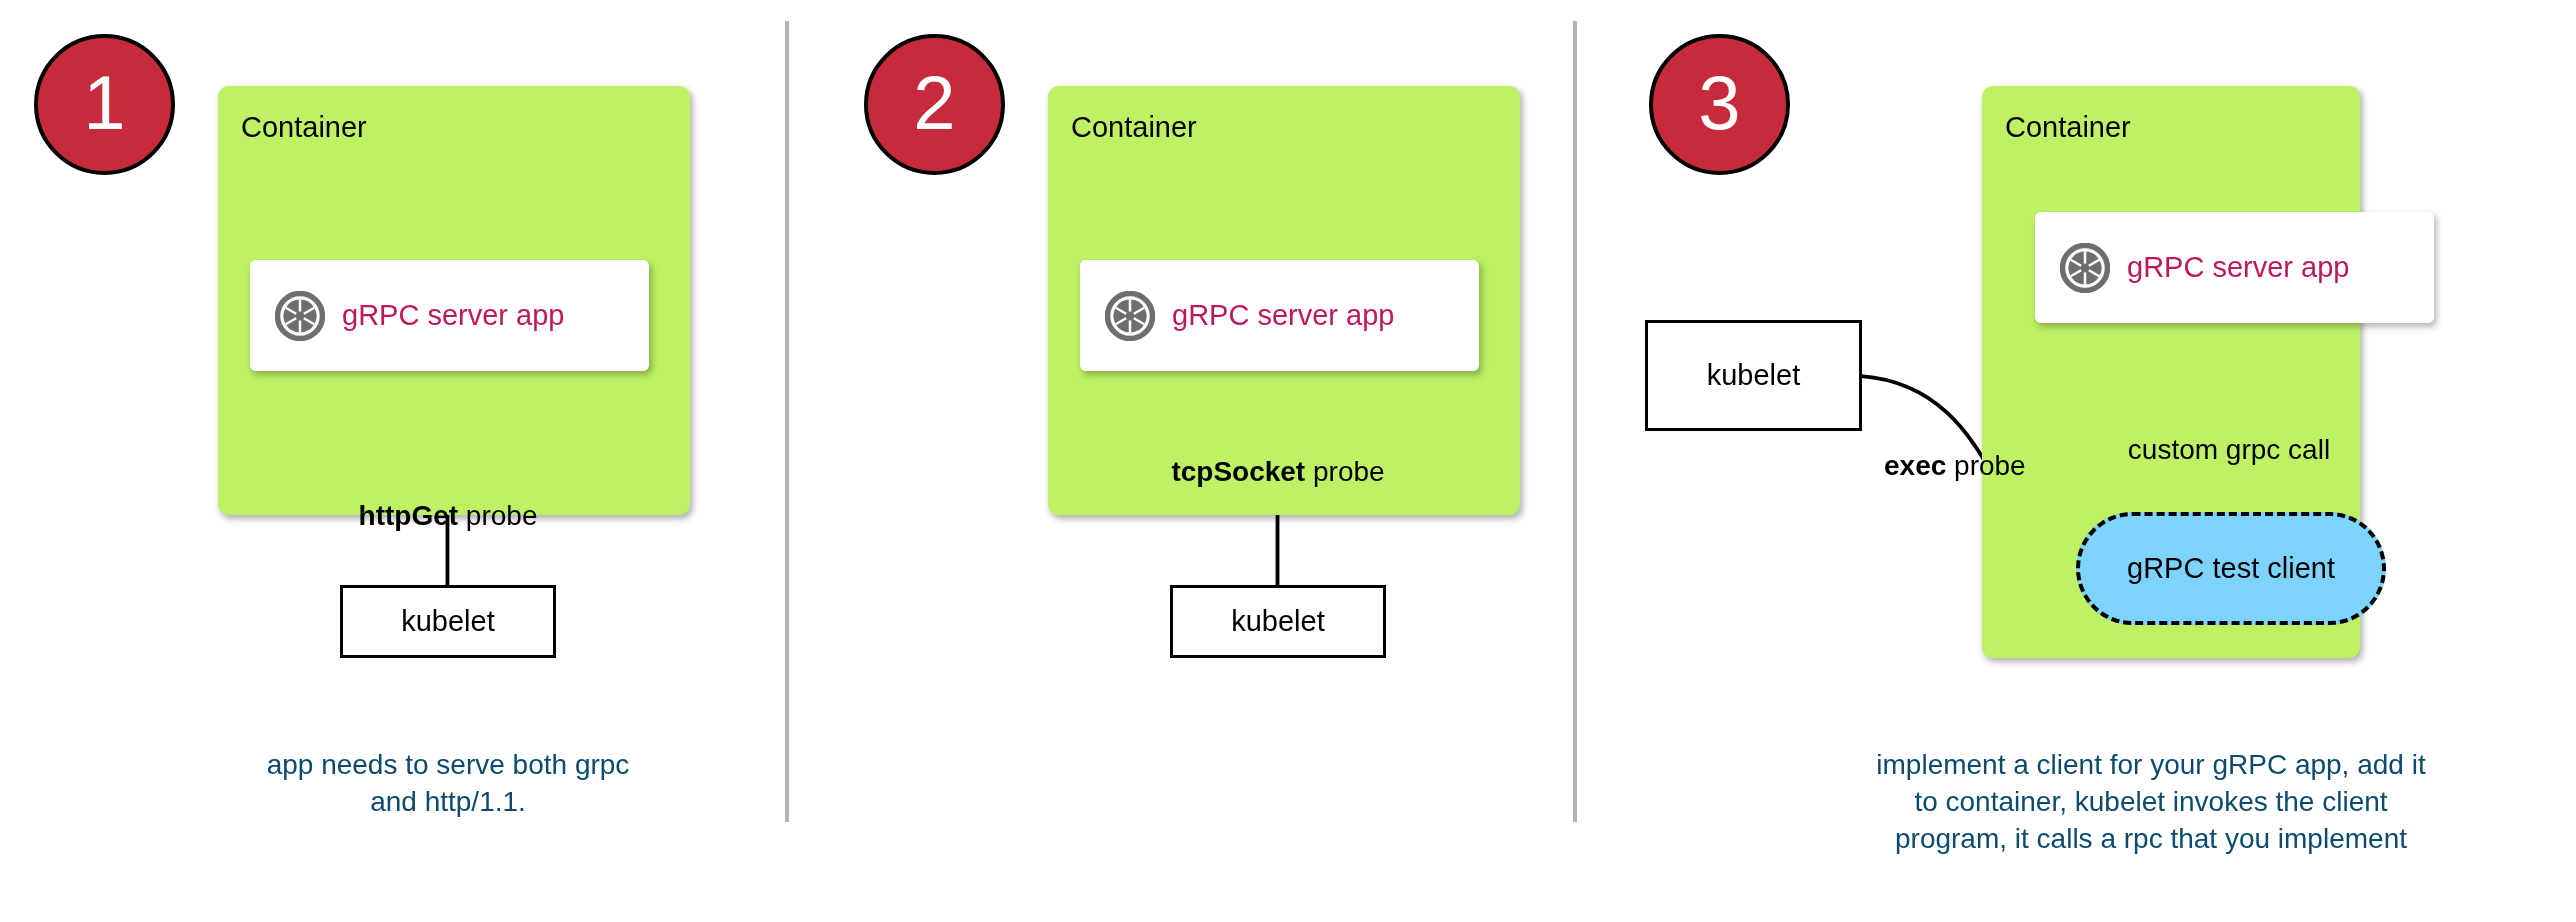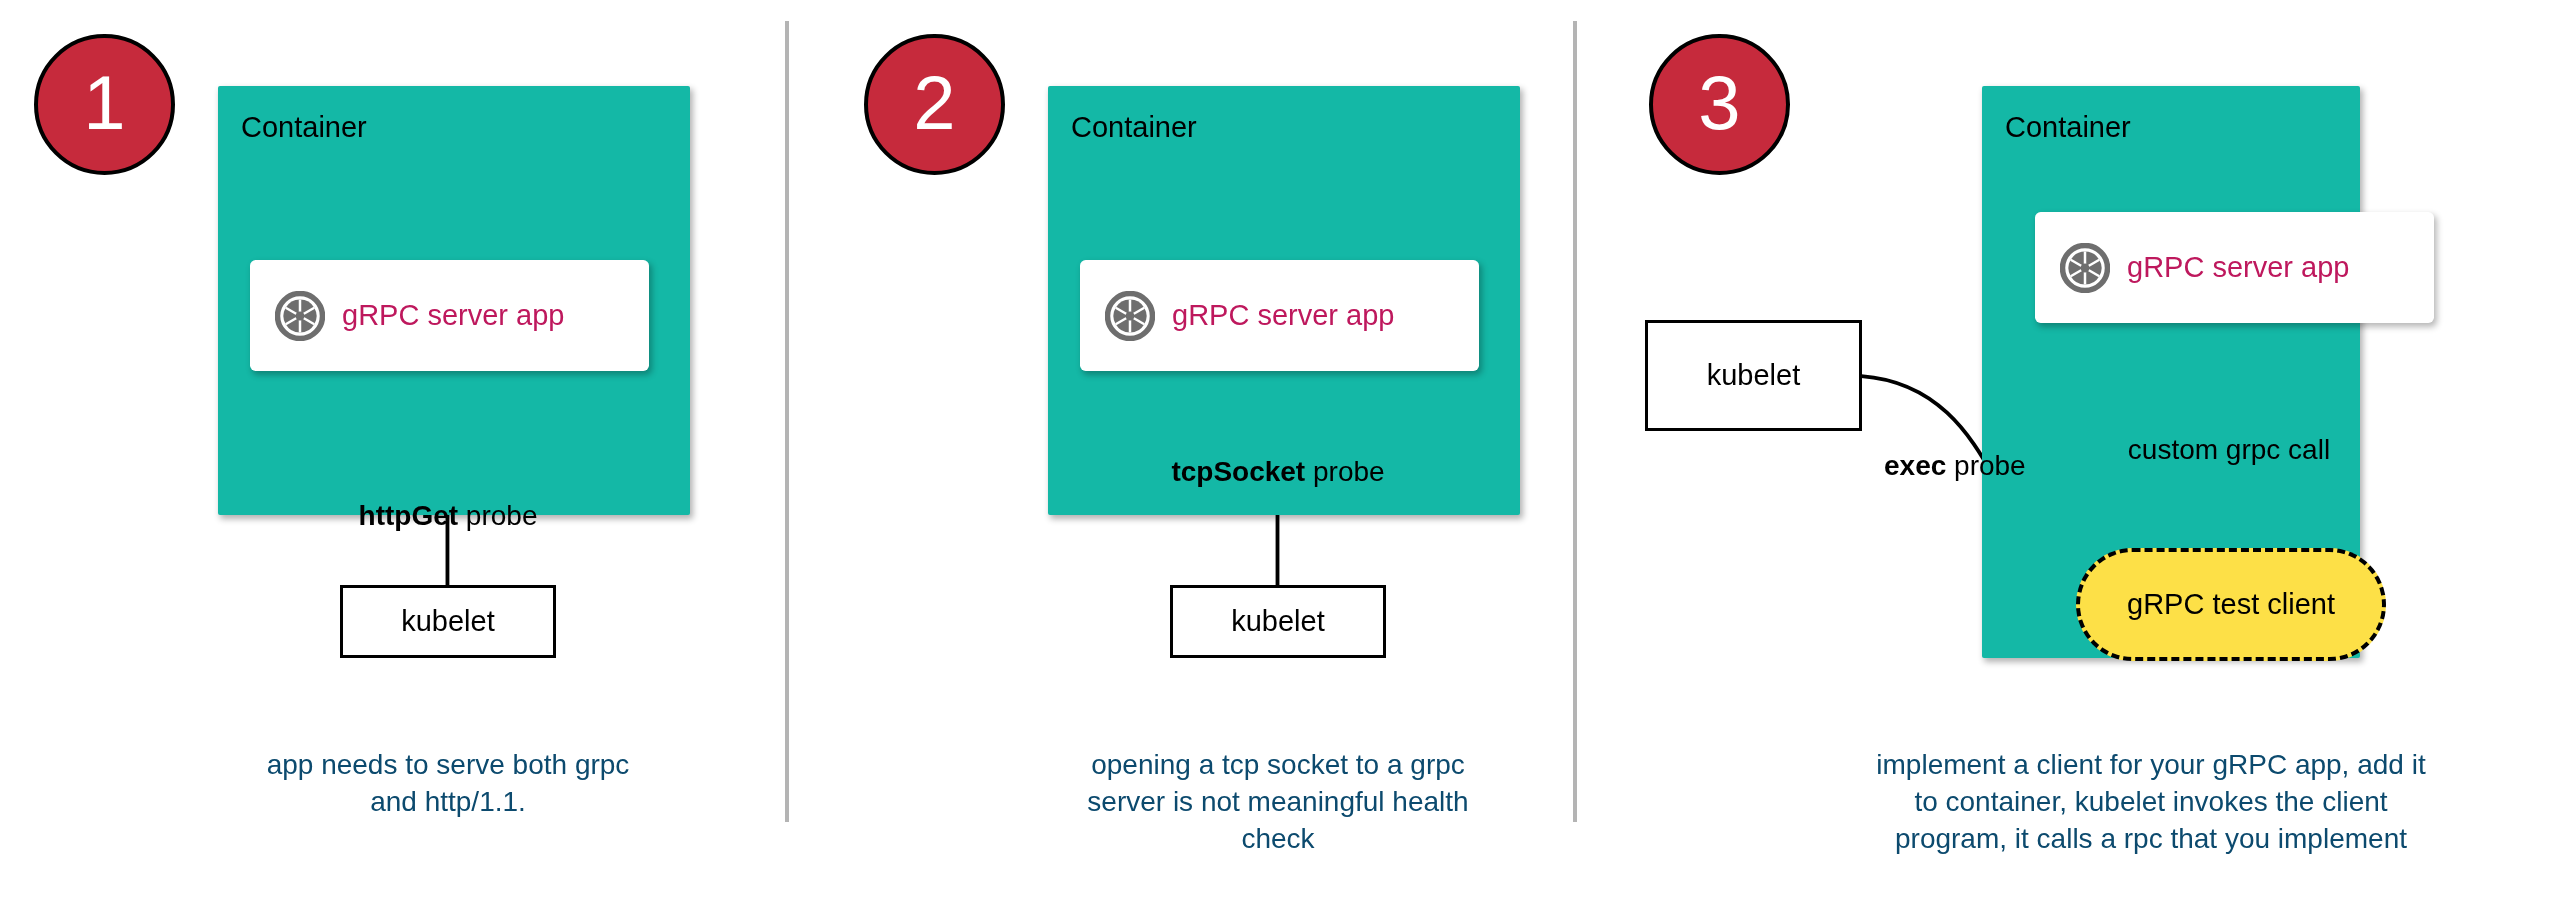--- a/index.html
+++ b/index.html
@@ -39,22 +39,22 @@
     font-size: 76px;
     line-height: 1;
     font-weight: 400;
     letter-spacing: 0;
     transform: translateY(-1.9px);
   }
 
   
   .container-box {
     position: absolute;
-    background: #14b8a6;
-    border-radius: 2px;
+    background: #bef264;
+    border-radius: 11px;
     box-shadow: 2.9px 3.8px 6.7px rgba(0,0,0,0.30);
   }
   .container-label {
     position: absolute;
     top: 25px;
     left: 23px;
     font-size: 29px;
     color: #000000;
     white-space: nowrap;
   }
@@ -95,28 +95,27 @@
   }
   .kubelet-box .kubelet-label {
     font-size: 29px;
     color: #000000;
     white-space: nowrap;
   }
 
   
   .dashed-pill {
     position: absolute;
-    background: #fde047;
+    background: #7dd3fc;
     border: 4.8px dashed #000000;
     border-radius: 59px;
     box-sizing: border-box;
     display: flex;
     align-items: center;
     justify-content: center;
-    margin-top: 36px;
   }
   .dashed-pill .pill-label {
     font-size: 29px;
     color: #000000;
     white-space: nowrap;
   }
 
   
   .edge-label {
     position: absolute;
@@ -268,25 +267,20 @@
   </div>
 
   <div class="edge-label" style="left:1087px; top:456px; width:382px;">
     <b>tcpSocket</b><span> probe</span>
   </div>
 
   <div class="kubelet-box" style="left:1170px; top:585px; width:216px; height:73px;">
     <span class="kubelet-label">kubelet</span>
   </div>
 
-  <div class="caption" style="left:1026px; top:730px; width:504px;">
-    <div>opening a tcp socket to a grpc</div>
-    <div>server is not meaningful health</div>
-    <div>check</div>
-  </div>
 
   <div class="step-badge" style="left:1649px; top:34px;">
     <span class="step-num">3</span>
   </div>
 
   <div class="container-box" style="left:1982px; top:86px; width:378px; height:572px;">
     <span class="container-label">Container</span>
   </div>
 
   <div class="app-card" style="left:2035px; top:212px; width:399px; height:111px;">

